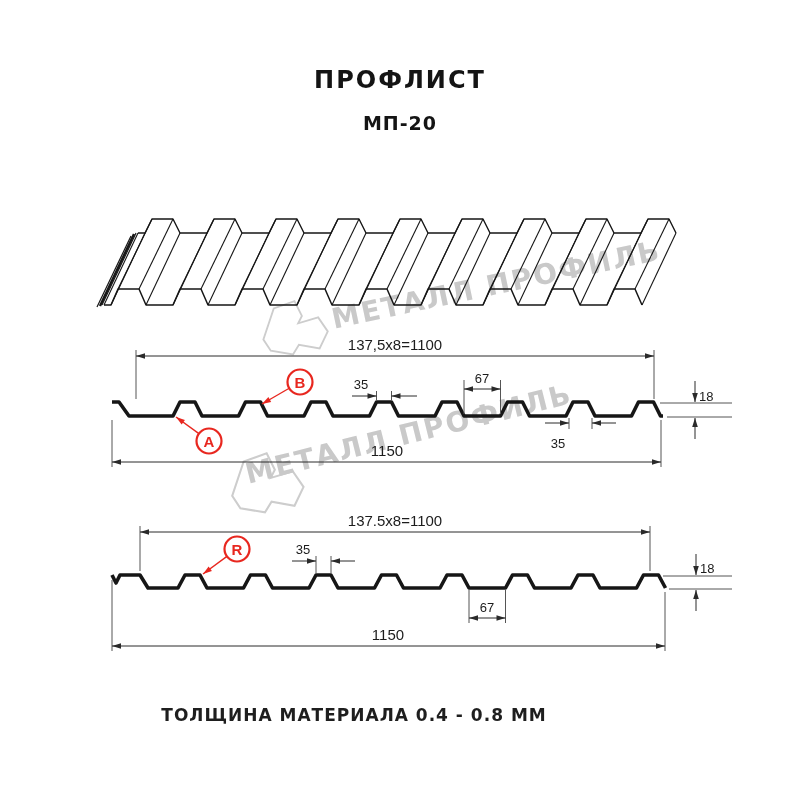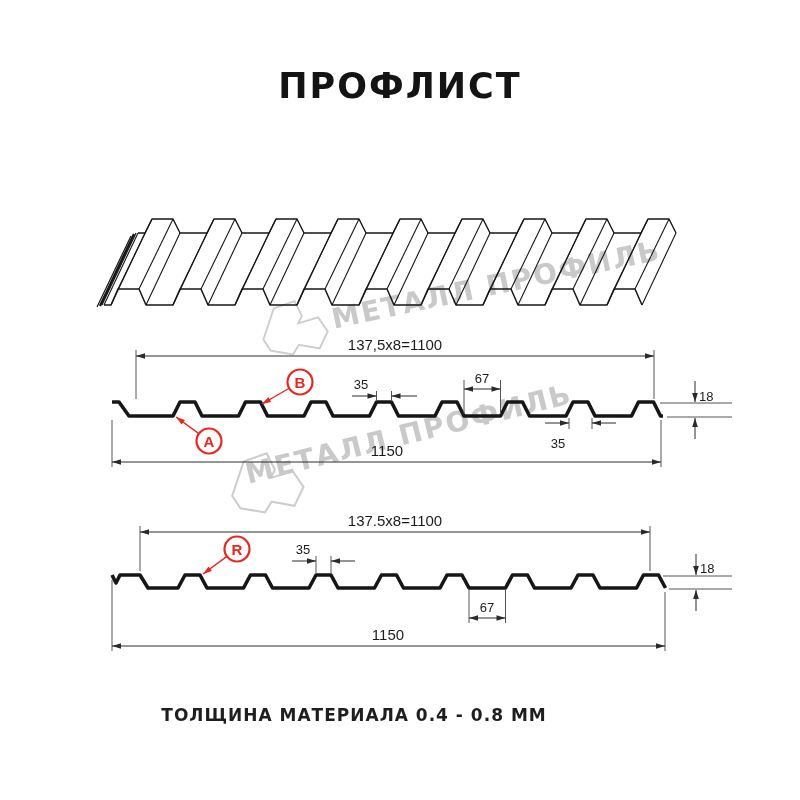--- a/index.html
+++ b/index.html
@@ -1,19 +1,19 @@
 <!DOCTYPE html>
 <html><head>
 <meta charset="utf-8">
 <style>
   html,body{margin:0;padding:0;background:#ffffff;}
   #stage{position:relative;width:800px;height:800px;background:#fff;overflow:hidden;
          font-family:"Liberation Sans",sans-serif;}
   .title{position:absolute;left:0;top:66px;width:800px;text-align:center;
-         font-family:"DejaVu Sans",sans-serif;font-weight:700;font-size:35px;
+         font-family:"DejaVu Sans",sans-serif;font-weight:700;font-size:24px;
          letter-spacing:2px;color:#141414;}
   .subtitle{position:absolute;left:0;top:112px;width:800px;text-align:center;
          font-family:"DejaVu Sans",sans-serif;font-weight:600;font-size:19px;
          letter-spacing:1px;color:#141414;}
   .caption{position:absolute;left:0;top:705px;width:708px;text-align:center;
          font-family:"DejaVu Sans",sans-serif;font-weight:700;font-size:17px;
          letter-spacing:1px;color:#1e1e1e;}
   .wm-text{position:absolute;white-space:nowrap;font-family:"DejaVu Sans",sans-serif;
          font-weight:700;font-size:28px;letter-spacing:2px;color:#c9c9c9;
          transform-origin:0 50%;z-index:1;}
@@ -21,20 +21,21 @@
   #art{position:absolute;left:0;top:0;z-index:2;}
   text.dim{font-family:"Liberation Sans",sans-serif;fill:#1c1c1c;}
   text.red{font-family:"Liberation Sans",sans-serif;fill:#e8271f;font-weight:700;}
 </style>
 </head>
 <body>
 
 <div id="stage">
 
   <div class="title">ПРОФЛИСТ</div>
+  <div class="subtitle">МП-20</div>
 
   <svg class="wm-logo" style="left:256px;top:298px;" width="74" height="58" viewBox="0 0 100 78">
     <path d="M10,56 L24,14 L52,4 L62,24 L57,34 L84,26 L97,45 L86,68 L58,63 L50,76 L20,71 Z" fill="none" stroke="#cdcdcd" stroke-width="2.5"></path>
   </svg>
   <div class="wm-text" style="left:332px;top:303px;transform:rotate(-12deg);">МЕТАЛЛ ПРОФИЛЬ</div>
 
   <svg class="wm-logo" style="left:224px;top:450px;" width="82" height="64" viewBox="0 0 100 78">
     <path d="M10,56 L24,14 L52,4 L62,24 L57,34 L84,26 L97,45 L86,68 L58,63 L50,76 L20,71 Z" fill="none" stroke="#cdcdcd" stroke-width="2.5"></path>
   </svg>
   <div class="wm-text" style="left:246px;top:458px;transform:rotate(-14deg);">МЕТАЛЛ ПРОФИЛЬ</div>

